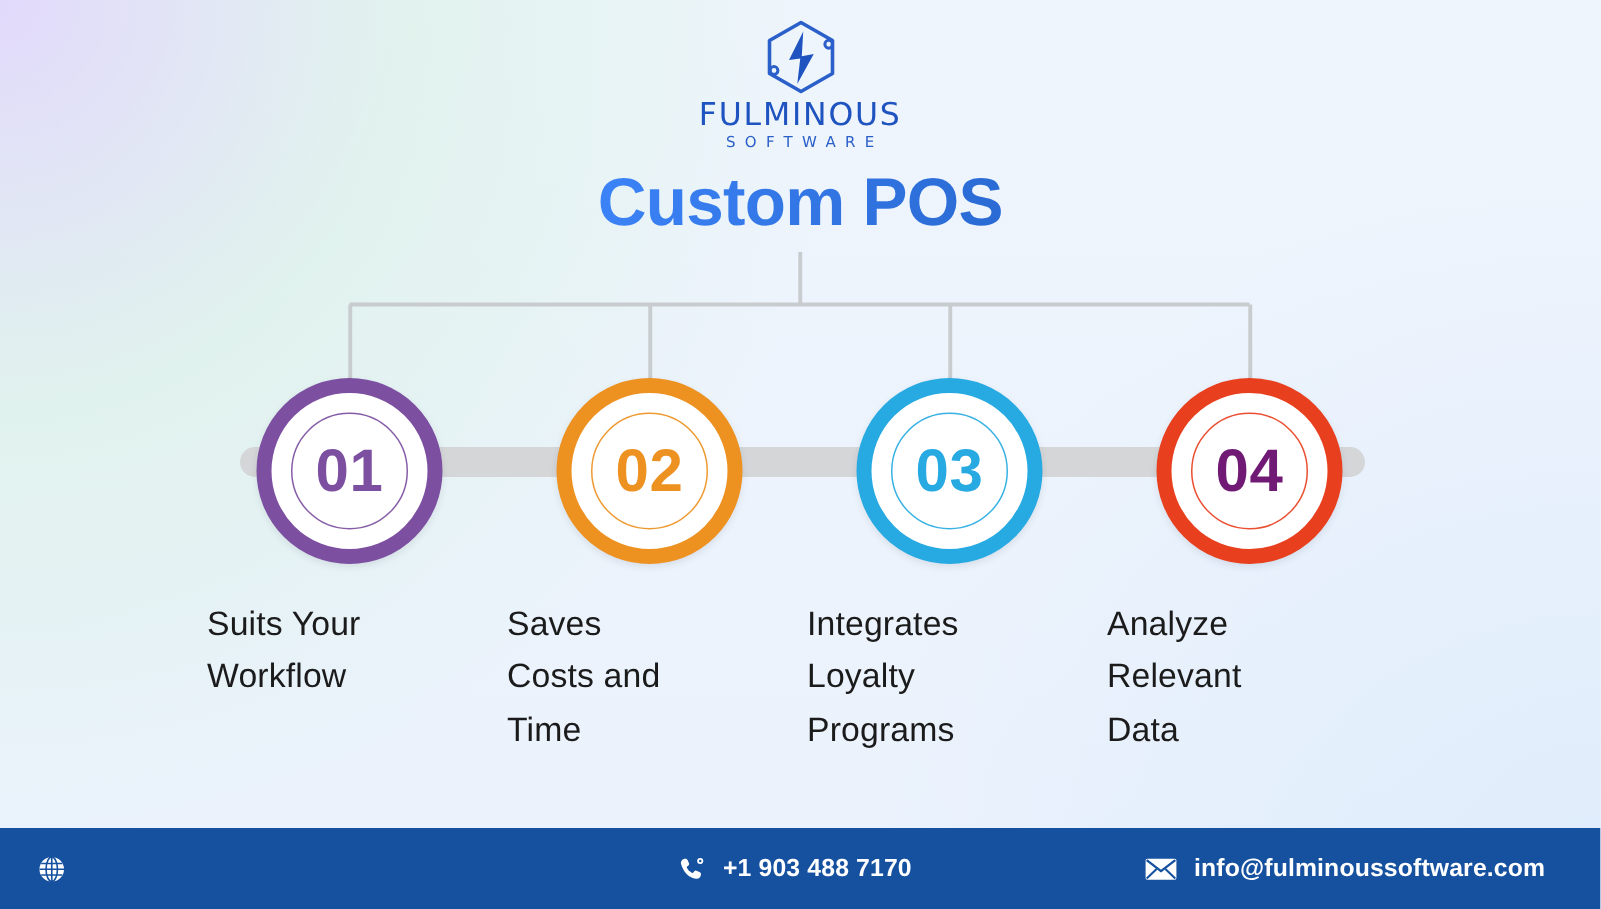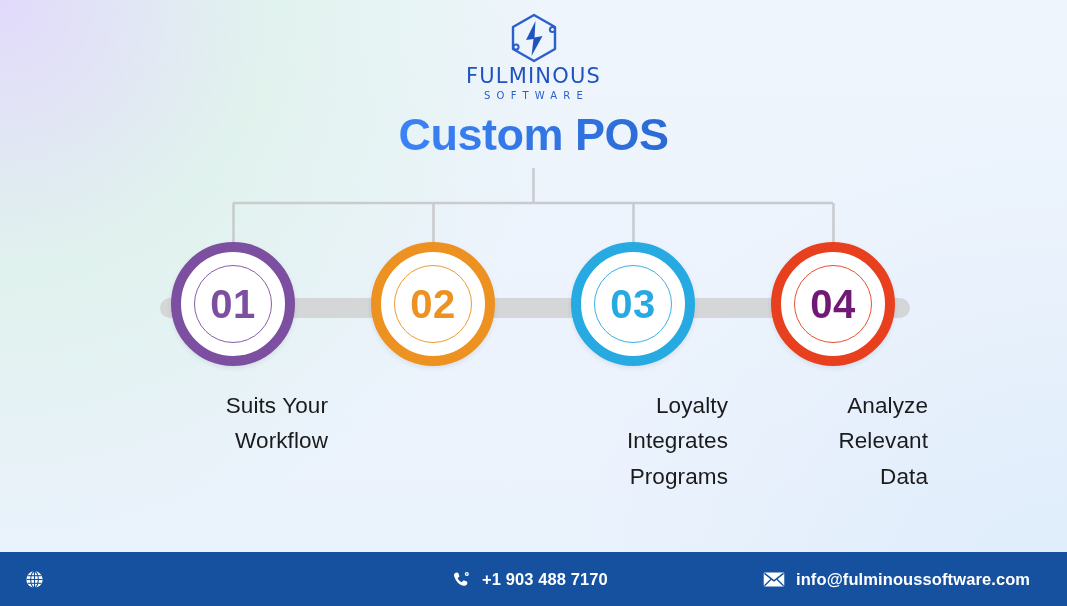--- a/index.html
+++ b/index.html
@@ -96,21 +96,21 @@
     left: 160px;
     width: 750px;
     height: 20px;
     background: #d4d6d8;
     border-radius: 10px;
   }
 
   
   .steps {
     position: absolute;
-    top: 242px;
+    top: 252px;
     left: 0;
     width: 1067px;
     height: 300px;
   }
   .step {
     position: absolute;
     top: 0;
     width: 200px;
     display: flex;
     flex-direction: column;
@@ -142,21 +142,21 @@
   .num {
     font-size: 40px;
     font-weight: bold;
     letter-spacing: 0.5px;
     line-height: 1;
     position: relative;
     z-index: 2;
   }
   .caption {
     margin-top: 22px;
-    text-align: right;
+    text-align: left;
     font-size: 22.5px;
     color: #1b1b1b;
     line-height: 1.57;
     width: 190px;
     letter-spacing: 0.1px;
   }
 
   
   .footer {
     position: absolute;
@@ -223,29 +223,34 @@
       <div class="caption">
         <div>Suits Your</div>
         <div>Workflow</div>
       </div>
     </div>
 
     <div class="step" style="left:333px;">
       <div class="circle" style="color:#ed9121; border:10px solid #ed9121;">
         <span class="num" style="color:#ed9121;">02</span>
       </div>
+      <div class="caption">
+        <div>Saves</div>
+        <div>Costs and</div>
+        <div>Time</div>
+      </div>
     </div>
 
     <div class="step" style="left:533px;">
       <div class="circle" style="color:#27aae1; border:10px solid #27aae1;">
         <span class="num" style="color:#27aae1;">03</span>
       </div>
       <div class="caption">
+        <div>Integrates</div>
         <div>Loyalty</div>
-        <div>Integrates</div>
         <div>Programs</div>
       </div>
     </div>
 
     <div class="step" style="left:733px;">
       <div class="circle" style="color:#e8401f; border:10px solid #e8401f;">
         <span class="num" style="color:#701a75;">04</span>
       </div>
       <div class="caption">
         <div>Analyze</div>

